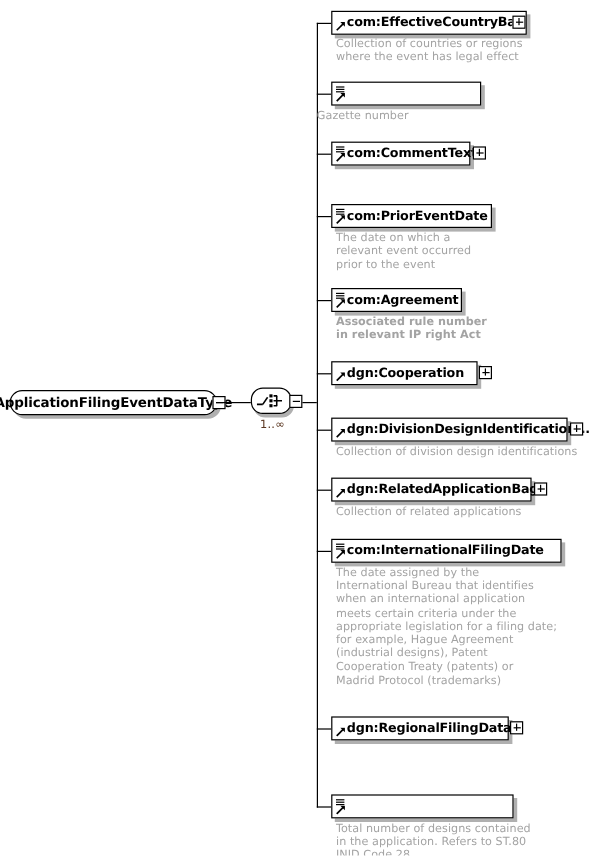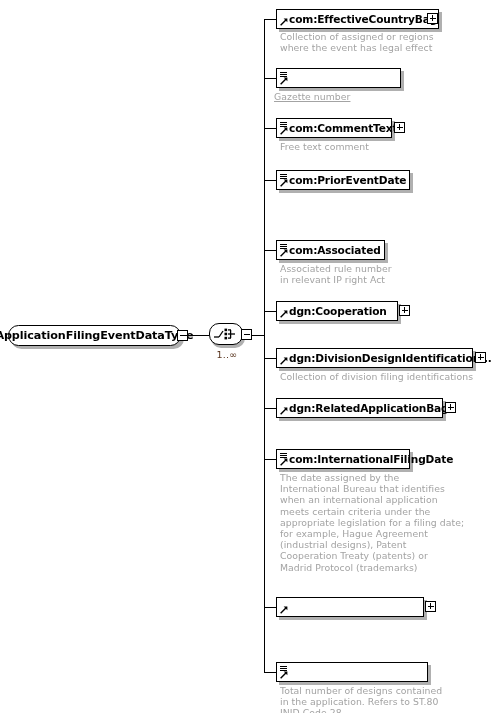--- a/index.html
+++ b/index.html
@@ -235,89 +235,91 @@
   <div class="node" style="left:276px; top:9px;">
     <div class="ebox" style="width:163px;">
       <svg class="arrow-icon" viewBox="0 0 8 8" xmlns="http://www.w3.org/2000/svg">
         <line x1="0.6" y1="7.2" x2="6.6" y2="1.2" stroke="#000" stroke-width="1.4"></line>
         <path d="M7.4 0.4 L7.4 4.2 L3.6 0.4 Z" fill="#000"></path>
       </svg>
       <span class="elabel">com:EffectiveCountryBag</span>
     </div>
     <div class="togglebox plus" style="left:151px;"></div>
   </div>
-  <div class="anno" style="left:280px; top:31px; width:200px;">Collection of assigned or regions
+  <div class="anno" style="left:280px; top:31px; width:200px;">Collection of countries or regions
 where the event has legal effect</div>
 
   <div class="hline" style="left:264px; top:78px; width:12px;"></div>
   <div class="node" style="left:276px; top:68px;">
     <div class="ebox" style="width:125px;">
       <span class="lines-icon">
           <i></i>
           <i></i>
           <i></i>
         </span>
       <svg class="arrow-icon" viewBox="0 0 8 8" xmlns="http://www.w3.org/2000/svg">
         <line x1="0.6" y1="7.2" x2="6.6" y2="1.2" stroke="#000" stroke-width="1.4"></line>
         <path d="M7.4 0.4 L7.4 4.2 L3.6 0.4 Z" fill="#000"></path>
       </svg>
     </div>
   </div>
-  <div class="anno" style="left:274px; top:91px; width:200px;text-decoration:underline;">Gazette number</div>
+  <div class="anno" style="left:264px; top:91px; width:200px;">Gazette number</div>
 
   <div class="hline" style="left:264px; top:128px; width:12px;"></div>
   <div class="node" style="left:276px; top:118px;">
     <div class="ebox" style="width:116px;">
       <span class="lines-icon">
           <i></i>
           <i></i>
           <i></i>
         </span>
       <svg class="arrow-icon" viewBox="0 0 8 8" xmlns="http://www.w3.org/2000/svg">
         <line x1="0.6" y1="7.2" x2="6.6" y2="1.2" stroke="#000" stroke-width="1.4"></line>
         <path d="M7.4 0.4 L7.4 4.2 L3.6 0.4 Z" fill="#000"></path>
       </svg>
       <span class="elabel">com:CommentText</span>
     </div>
     <div class="togglebox plus" style="left:118px;"></div>
   </div>
-  <div class="anno" style="left:280px; top:141px; width:200px;">Free text comment</div>
 
   <div class="hline" style="left:264px; top:180px; width:12px;"></div>
   <div class="node" style="left:276px; top:170px;">
     <div class="ebox" style="width:134px;">
       <span class="lines-icon">
           <i></i>
           <i></i>
           <i></i>
         </span>
       <svg class="arrow-icon" viewBox="0 0 8 8" xmlns="http://www.w3.org/2000/svg">
         <line x1="0.6" y1="7.2" x2="6.6" y2="1.2" stroke="#000" stroke-width="1.4"></line>
         <path d="M7.4 0.4 L7.4 4.2 L3.6 0.4 Z" fill="#000"></path>
       </svg>
       <span class="elabel">com:PriorEventDate</span>
     </div>
   </div>
+  <div class="anno" style="left:280px; top:193px; width:200px;">The date on which a
+relevant event occurred
+prior to the event</div>
 
   <div class="hline" style="left:264px; top:250px; width:12px;"></div>
   <div class="node" style="left:276px; top:240px;">
     <div class="ebox" style="width:109px;">
       <span class="lines-icon">
           <i></i>
           <i></i>
           <i></i>
         </span>
       <svg class="arrow-icon" viewBox="0 0 8 8" xmlns="http://www.w3.org/2000/svg">
         <line x1="0.6" y1="7.2" x2="6.6" y2="1.2" stroke="#000" stroke-width="1.4"></line>
         <path d="M7.4 0.4 L7.4 4.2 L3.6 0.4 Z" fill="#000"></path>
       </svg>
-      <span class="elabel">com:Associated</span>
-    </div>
-  </div>
-  <div class="anno" style="left:280px; top:263px; width:200px;">Associated rule number
+      <span class="elabel">com:Agreement</span>
+    </div>
+  </div>
+  <div class="anno" style="left:280px; top:263px; width:200px;font-weight:bold;">Associated rule number
 in relevant IP right Act</div>
 
   <div class="hline" style="left:264px; top:311px; width:12px;"></div>
   <div class="node" style="left:276px; top:301px;">
     <div class="ebox" style="width:122px;">
       <svg class="arrow-icon" viewBox="0 0 8 8" xmlns="http://www.w3.org/2000/svg">
         <line x1="0.6" y1="7.2" x2="6.6" y2="1.2" stroke="#000" stroke-width="1.4"></line>
         <path d="M7.4 0.4 L7.4 4.2 L3.6 0.4 Z" fill="#000"></path>
       </svg>
       <span class="elabel">dgn:Cooperation</span>
@@ -329,37 +331,38 @@
   <div class="node" style="left:276px; top:348px;">
     <div class="ebox" style="width:197px;">
       <svg class="arrow-icon" viewBox="0 0 8 8" xmlns="http://www.w3.org/2000/svg">
         <line x1="0.6" y1="7.2" x2="6.6" y2="1.2" stroke="#000" stroke-width="1.4"></line>
         <path d="M7.4 0.4 L7.4 4.2 L3.6 0.4 Z" fill="#000"></path>
       </svg>
       <span class="elabel">dgn:DivisionDesignIdentification...</span>
     </div>
     <div class="togglebox plus" style="left:199px;"></div>
   </div>
-  <div class="anno" style="left:280px; top:371px; width:215px;">Collection of division filing identifications</div>
+  <div class="anno" style="left:280px; top:371px; width:215px;">Collection of division design identifications</div>
 
   <div class="hline" style="left:264px; top:408px; width:12px;"></div>
   <div class="node" style="left:276px; top:398px;">
     <div class="ebox" style="width:167px;">
       <svg class="arrow-icon" viewBox="0 0 8 8" xmlns="http://www.w3.org/2000/svg">
         <line x1="0.6" y1="7.2" x2="6.6" y2="1.2" stroke="#000" stroke-width="1.4"></line>
         <path d="M7.4 0.4 L7.4 4.2 L3.6 0.4 Z" fill="#000"></path>
       </svg>
       <span class="elabel">dgn:RelatedApplicationBag</span>
     </div>
     <div class="togglebox plus" style="left:169px;"></div>
   </div>
+  <div class="anno" style="left:280px; top:421px; width:205px;">Collection of related applications</div>
 
   <div class="hline" style="left:264px; top:459px; width:12px;"></div>
   <div class="node" style="left:276px; top:449px;">
-    <div class="ebox" style="width:134px;text-align:right;">
+    <div class="ebox" style="width:192px;text-align:right;">
       <span class="lines-icon">
           <i></i>
           <i></i>
           <i></i>
         </span>
       <svg class="arrow-icon" viewBox="0 0 8 8" xmlns="http://www.w3.org/2000/svg">
         <line x1="0.6" y1="7.2" x2="6.6" y2="1.2" stroke="#000" stroke-width="1.4"></line>
         <path d="M7.4 0.4 L7.4 4.2 L3.6 0.4 Z" fill="#000"></path>
       </svg>
       <span class="elabel">com:InternationalFilingDate</span>
@@ -375,20 +378,21 @@
 Cooperation Treaty (patents) or
 Madrid Protocol (trademarks)</div>
 
   <div class="hline" style="left:264px; top:607px; width:12px;"></div>
   <div class="node" style="left:276px; top:597px;">
     <div class="ebox" style="width:148px;">
       <svg class="arrow-icon" viewBox="0 0 8 8" xmlns="http://www.w3.org/2000/svg">
         <line x1="0.6" y1="7.2" x2="6.6" y2="1.2" stroke="#000" stroke-width="1.4"></line>
         <path d="M7.4 0.4 L7.4 4.2 L3.6 0.4 Z" fill="#000"></path>
       </svg>
+      <span class="elabel">dgn:RegionalFilingData</span>
     </div>
     <div class="togglebox plus" style="left:149px;"></div>
   </div>
 
   <div class="hline" style="left:264px; top:672px; width:12px;"></div>
   <div class="node" style="left:276px; top:662px;">
     <div class="ebox" style="width:152px;">
       <span class="lines-icon">
           <i></i>
           <i></i>

